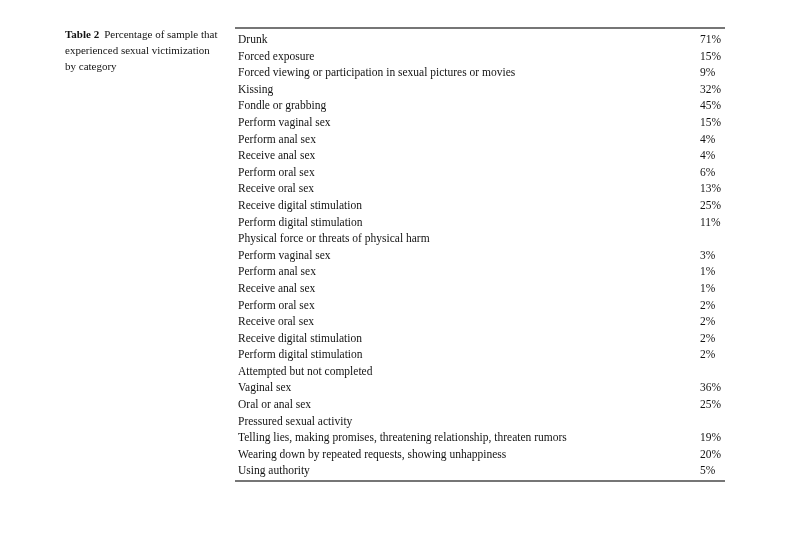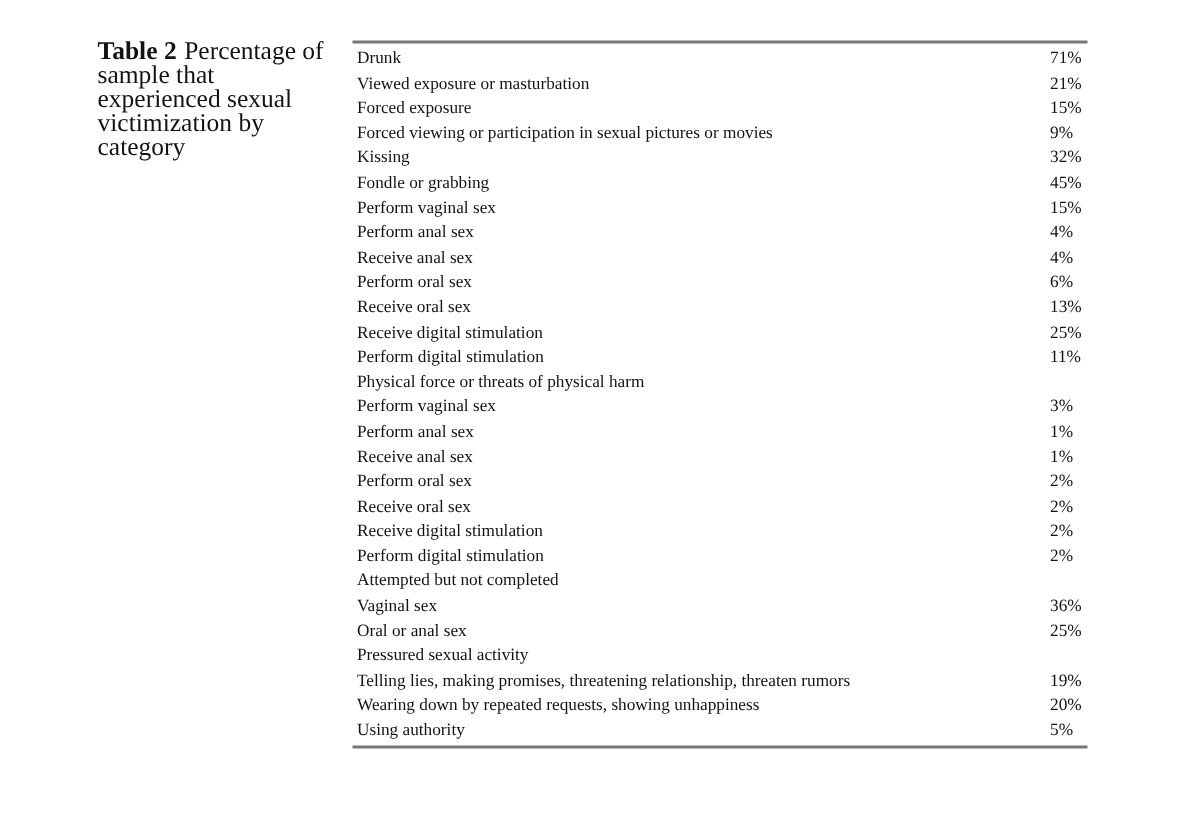--- a/index.html
+++ b/index.html
@@ -9,21 +9,21 @@
     position: relative;
     font-family: "Liberation Serif", serif;
     color: #131313;
     overflow: hidden;
   }
   .caption {
     position: absolute;
     left: 65px;
     top: 26px;
     width: 154px;
-    font-size: 17px;
+    font-size: 11px;
     line-height: 16px;
   }
   .caption-label { font-weight: bold; margin-right: 5px; }
   .table {
     position: absolute;
     left: 235px;
     top: 27px;
     width: 490px;
     border-top: 2px solid #767676;
     border-bottom: 2px solid #767676;
@@ -51,24 +51,20 @@
   </div>
 
   <div class="table">
     <div class="rows">
 
         <div class="row">
           <span class="row-label">Drunk</span>
           <span class="row-value">71%</span>
         </div>
 
-        <div class="row">
-          <span class="row-label">Viewed exposure or masturbation</span>
-          <span class="row-value">21%</span>
-        </div>
 
         <div class="row">
           <span class="row-label">Forced exposure</span>
           <span class="row-value">15%</span>
         </div>
 
         <div class="row">
           <span class="row-label">Forced viewing or participation in sexual pictures or movies</span>
           <span class="row-value">9%</span>
         </div>

